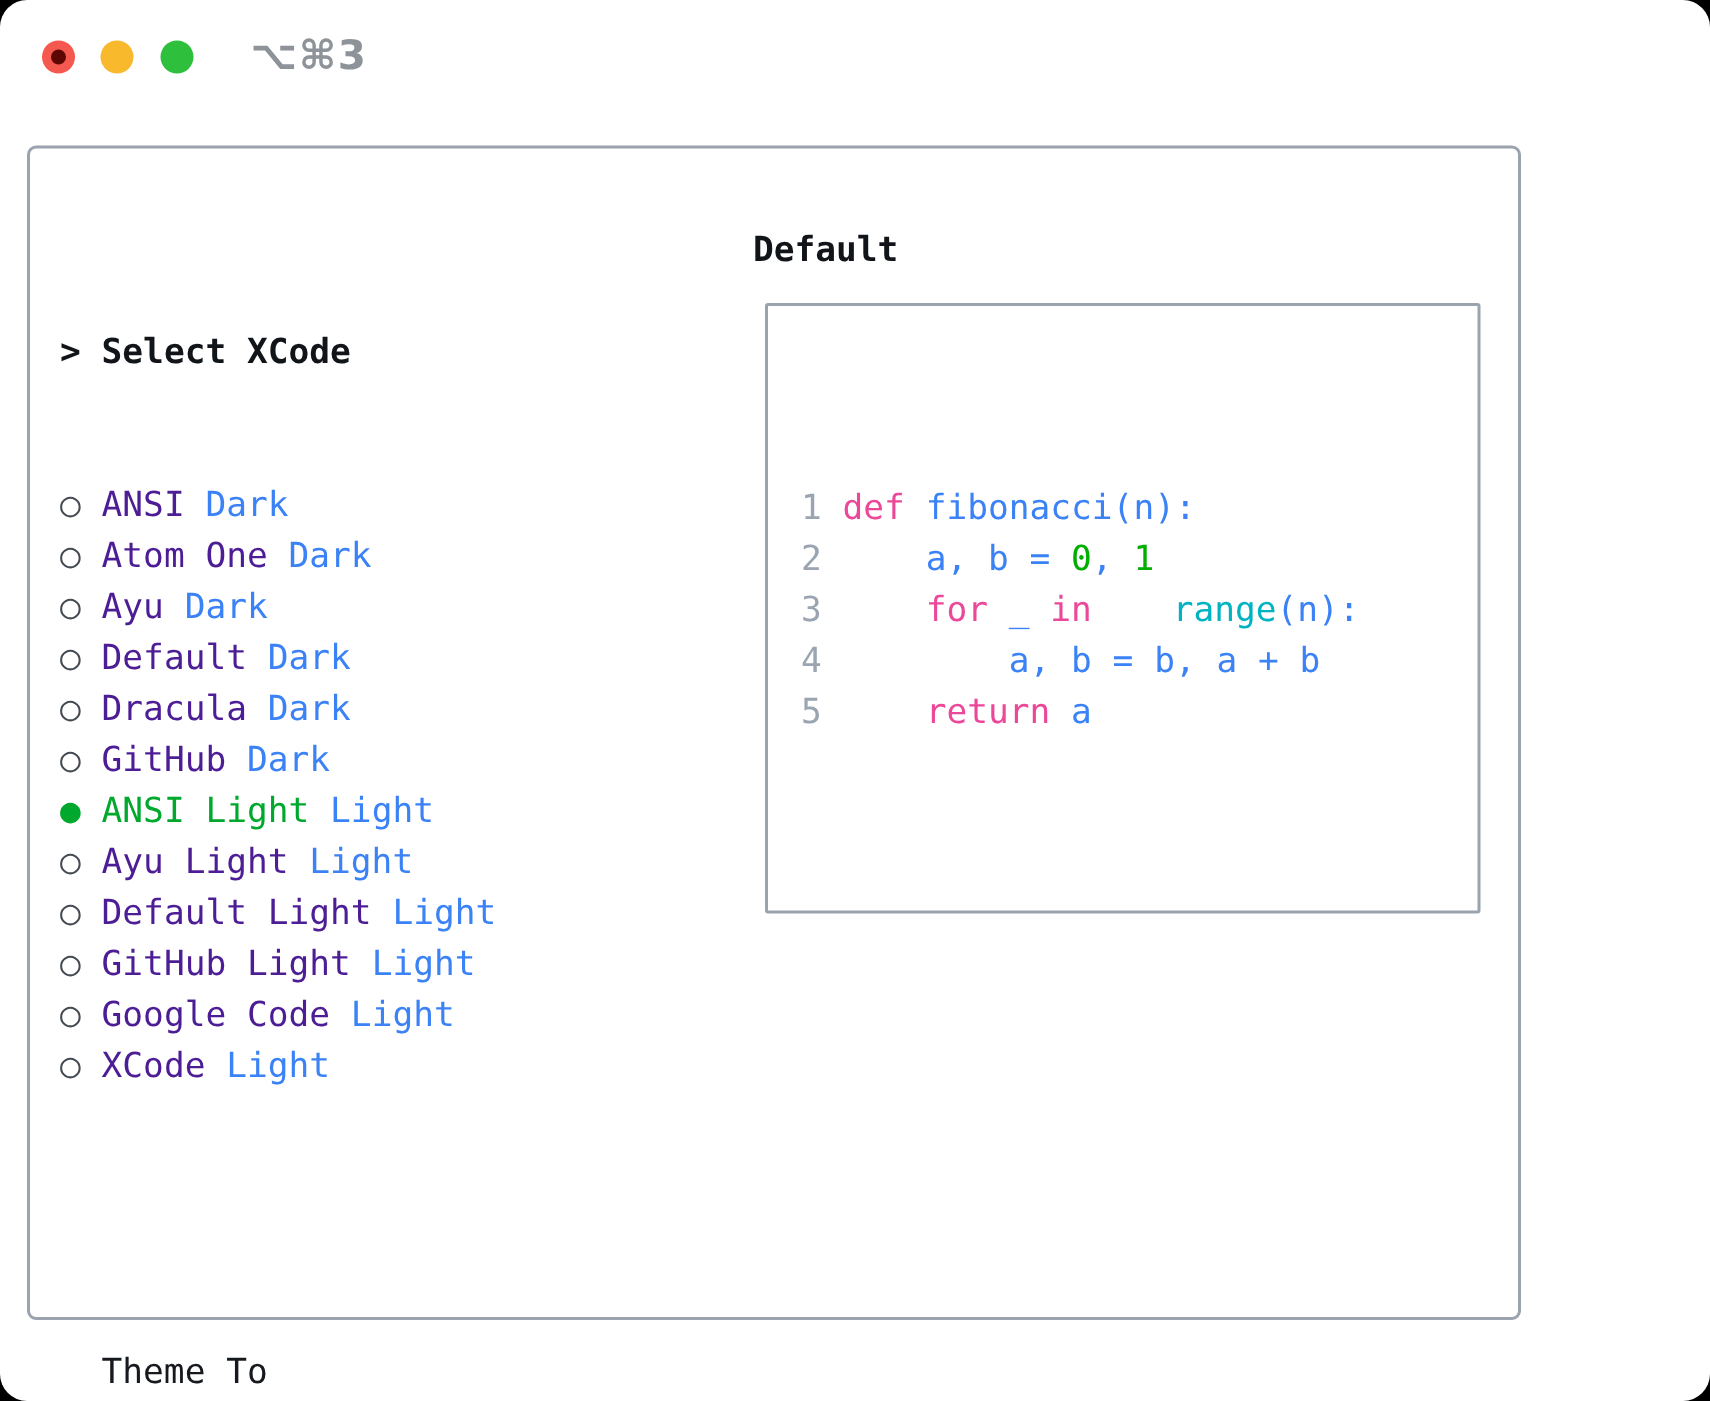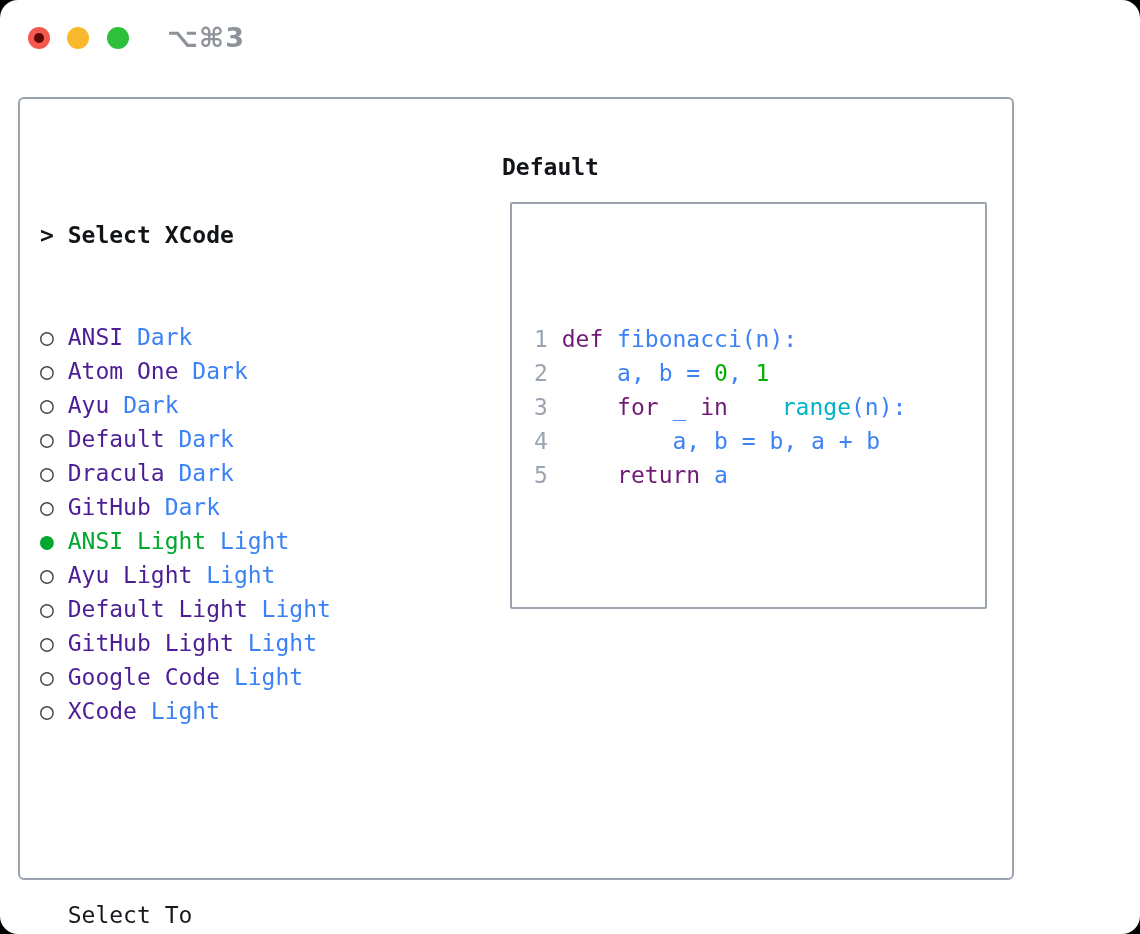--- a/index.html
+++ b/index.html
@@ -47,21 +47,21 @@
     position:absolute;left:482px;top:51px;
     font-size:23px;line-height:34px;font-weight:bold;color:#111418;
   }
   .preview-box{
     position:absolute;left:490px;top:103px;width:477px;height:407px;
     border:2px solid #9aa3ae;box-sizing:border-box;border-radius:2px;
     padding:50px 0 0 22px;overflow:hidden;background:#fff;
   }
   .pline{height:34px;}
   .lnum{color:#9aa5b1;}
-  .tk-kw{color:#701a75;}
+  .tk-kw{color:#ec4899;}
   .tk-fn{color:#00b3c3;margin-left:40px;}
   .tk-num{color:#00ae00;}
   .tk-pl{color:#3b82f6;}
   .spacer{height:34px;}
 </style>
 </head>
 <body>
 
 <div class="window">
 
@@ -73,21 +73,21 @@
     <div class="light light-max"></div>
     <div class="shortcut">⌥⌘3</div>
   </div>
 
   <div class="panel">
 
     <div class="left-col tui-text">
       <div class="row hdr"><span>&gt;</span> <span>Select XCode</span></div>
       <div id="theme-rows"><div class="row"><span class="marker">○</span> <span class="name">ANSI</span> <span class="variant">Dark</span></div><div class="row"><span class="marker">○</span> <span class="name">Atom One</span> <span class="variant">Dark</span></div><div class="row"><span class="marker">○</span> <span class="name">Ayu</span> <span class="variant">Dark</span></div><div class="row"><span class="marker">○</span> <span class="name">Default</span> <span class="variant">Dark</span></div><div class="row"><span class="marker">○</span> <span class="name">Dracula</span> <span class="variant">Dark</span></div><div class="row"><span class="marker">○</span> <span class="name">GitHub</span> <span class="variant">Dark</span></div><div class="row selected"><span class="marker">●</span> <span class="name">ANSI Light</span> <span class="variant">Light</span></div><div class="row"><span class="marker">○</span> <span class="name">Ayu Light</span> <span class="variant">Light</span></div><div class="row"><span class="marker">○</span> <span class="name">Default Light</span> <span class="variant">Light</span></div><div class="row"><span class="marker">○</span> <span class="name">GitHub Light</span> <span class="variant">Light</span></div><div class="row"><span class="marker">○</span> <span class="name">Google Code</span> <span class="variant">Light</span></div><div class="row"><span class="marker">○</span> <span class="name">XCode</span> <span class="variant">Light</span></div></div>
       <div class="row"> </div>
-      <div class="row apply-hdr">  <span>Select To</span></div>
+      <div class="row apply-hdr">  <span>Theme To</span></div>
       
       
       
     </div>
 
     <div class="preview-label">Default</div>
 
     <div class="preview-box tui-text">
       <div id="code-lines"><div class="pline"><span class="lnum">1</span> <span class="tk-kw">def</span><span class="tk-pl"> fibonacci(n):</span></div><div class="pline"><span class="lnum">2</span> <span class="tk-pl">    a, b = </span><span class="tk-num">0</span><span class="tk-pl">, </span><span class="tk-num">1</span></div><div class="pline"><span class="lnum">3</span> <span class="tk-pl">    </span><span class="tk-kw">for</span><span class="tk-pl"> _ </span><span class="tk-kw">in</span><span class="tk-pl"> </span><span class="tk-fn">range</span><span class="tk-pl">(n):</span></div><div class="pline"><span class="lnum">4</span> <span class="tk-pl">        a, b = b, a + b</span></div><div class="pline"><span class="lnum">5</span> <span class="tk-pl">    </span><span class="tk-kw">return</span><span class="tk-pl"> a</span></div></div>
       <div class="spacer"></div>

